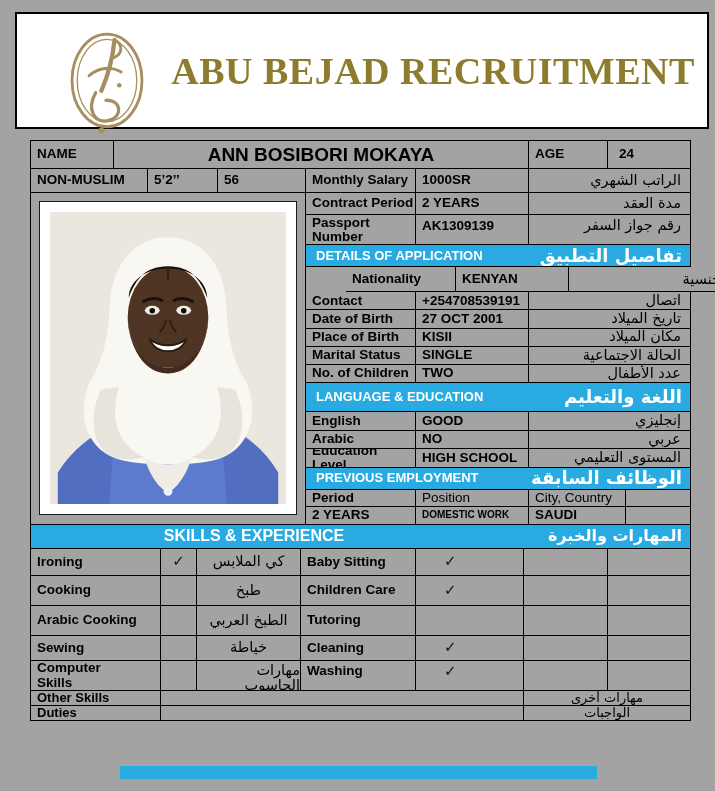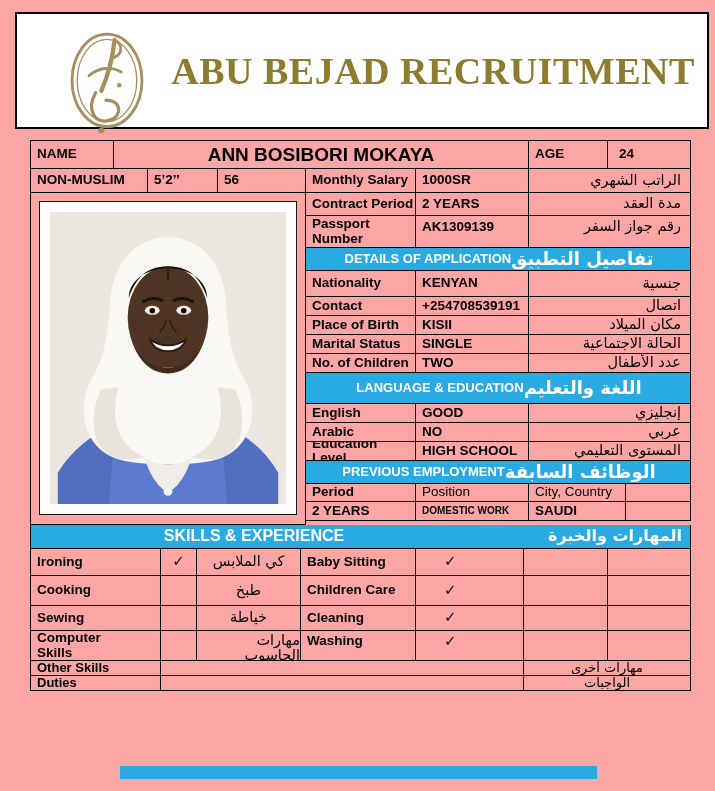--- a/index.html
+++ b/index.html
@@ -1,17 +1,17 @@
 <!DOCTYPE html>
 <html><head>
 <meta charset="utf-8">
 <style>
   :root{ --accent:#29abe2; --line:#000; --gold:#8d7b2e; --tan:#a68e5f; }
   html,body{margin:0;padding:0;background:#fff;}
-  .page{position:relative;width:715px;height:791px;background:#fca5a5;overflow:hidden;
+  .page{position:relative;width:715px;height:791px;background:#a3a3a3;overflow:hidden;
         font-family:"Liberation Sans","DejaVu Sans",sans-serif;color:#000;}
 
   
   .hdrbox{position:absolute;left:15px;top:12px;width:690px;height:113px;border:2px solid #000;
           background:#fff;display:flex;align-items:center;}
   .logo{position:absolute;left:38px;top:5px;width:104px;height:104px;}
   .brand-title{position:absolute;left:142px;top:0;width:548px;height:100%;
                display:flex;align-items:center;justify-content:center;
                font-family:"Liberation Serif",serif;font-weight:bold;font-size:38px;
                letter-spacing:.5px;color:var(--gold);white-space:nowrap;}
@@ -23,21 +23,21 @@
   .flexband{display:flex;}
   .c{border-right:1.5px solid var(--line);border-bottom:1.5px solid var(--line);
      box-sizing:border-box;display:flex;align-items:center;overflow:hidden;
      font-size:13.5px;font-weight:bold;line-height:1.05;}
   .pl{padding-left:6px;}
   .blue{background:var(--accent);color:#fff;}
   .ar{direction:rtl;justify-content:flex-start;padding-right:9px;font-weight:normal;
       font-family:"DejaVu Sans",sans-serif;font-size:14.5px;}
   .center{justify-content:center;}
   .reg{font-weight:normal;}
-  .sechdr{justify-content:center;padding:0 8px 0 10px;}
+  .sechdr{justify-content:space-between;padding:0 8px 0 10px;}
   .sechdr .en{font-size:13px;font-weight:bold;}
   .sechdr .art{font-family:"DejaVu Sans",sans-serif;font-size:18px;font-weight:bold;direction:rtl;}
   .check{justify-content:center;font-family:"DejaVu Sans",sans-serif;font-weight:normal;
          font-size:15px;color:#101018;}
   .topalign{align-items:flex-start;padding-top:4px;}
   .namecell{font-size:19px;}
   .smallcap{font-size:10px;}
   .narrow span{display:block;max-width:86px;}
 
   
@@ -148,29 +148,34 @@
           <div class="c ar" style="align-items:flex-start;padding-top:3px;">رقم جواز السفر</div>
         </div>
 
         <div class="band" style="grid-template-columns:385px;height:23px;">
           <div class="c blue sechdr">
             <span class="en">DETAILS OF APPLICATION</span>
             <span class="art">تفاصيل التطبيق</span>
           </div>
         </div>
 
-        <div class="band" style="grid-template-columns:110px 113px 162px;height:26px;">
+        <div class="band" style="grid-template-columns:110px 113px 162px;height:26px;margin-left:40px;">
           <div class="c pl">Nationality</div>
           <div class="c pl">KENYAN</div>
           <div class="c ar">جنسية</div>
         </div>
         <div class="band" style="grid-template-columns:110px 113px 162px;height:19px;">
           <div class="c pl">Contact</div>
           <div class="c pl">+254708539191</div>
           <div class="c ar">اتصال</div>
+        </div>
+        <div class="band" style="grid-template-columns:110px 113px 162px;height:19px;">
+          <div class="c pl">Date of Birth</div>
+          <div class="c pl">27 OCT 2001</div>
+          <div class="c ar">تاريخ الميلاد</div>
         </div>
         <div class="band" style="grid-template-columns:110px 113px 162px;height:19px;">
           <div class="c pl">Place of Birth</div>
           <div class="c pl">KISII</div>
           <div class="c ar">مكان الميلاد</div>
         </div>
         <div class="band" style="grid-template-columns:110px 113px 162px;height:19px;">
           <div class="c pl">Marital Status</div>
           <div class="c pl">SINGLE</div>
           <div class="c ar">الحالة الاجتماعية</div>
@@ -242,20 +247,29 @@
     </div>
     <div class="band" style="grid-template-columns:130px 36px 104px 115px 108px 84px 83px;height:30px;">
       <div class="c pl">Cooking</div>
       <div class="c check"></div>
       <div class="c ar center" style="padding-right:0;">طبخ</div>
       <div class="c pl">Children Care</div>
       <div class="c check" style="justify-content:flex-start;padding-left:28px;">✓</div>
       <div class="c"></div>
       <div class="c"></div>
     </div>
+    <div class="band" style="grid-template-columns:130px 36px 104px 115px 108px 84px 83px;height:30px;">
+      <div class="c pl">Arabic Cooking</div>
+      <div class="c check"></div>
+      <div class="c ar center" style="padding-right:0;">الطبخ العربي</div>
+      <div class="c pl">Tutoring</div>
+      <div class="c check" style="justify-content:flex-start;padding-left:28px;"></div>
+      <div class="c"></div>
+      <div class="c"></div>
+    </div>
     <div class="band" style="grid-template-columns:130px 36px 104px 115px 108px 84px 83px;height:25px;">
       <div class="c pl">Sewing</div>
       <div class="c check"></div>
       <div class="c ar center" style="padding-right:0;">خياطة</div>
       <div class="c pl">Cleaning</div>
       <div class="c check" style="justify-content:flex-start;padding-left:28px;">✓</div>
       <div class="c"></div>
       <div class="c"></div>
     </div>
     <div class="band" style="grid-template-columns:130px 36px 104px 115px 108px 84px 83px;height:30px;">

